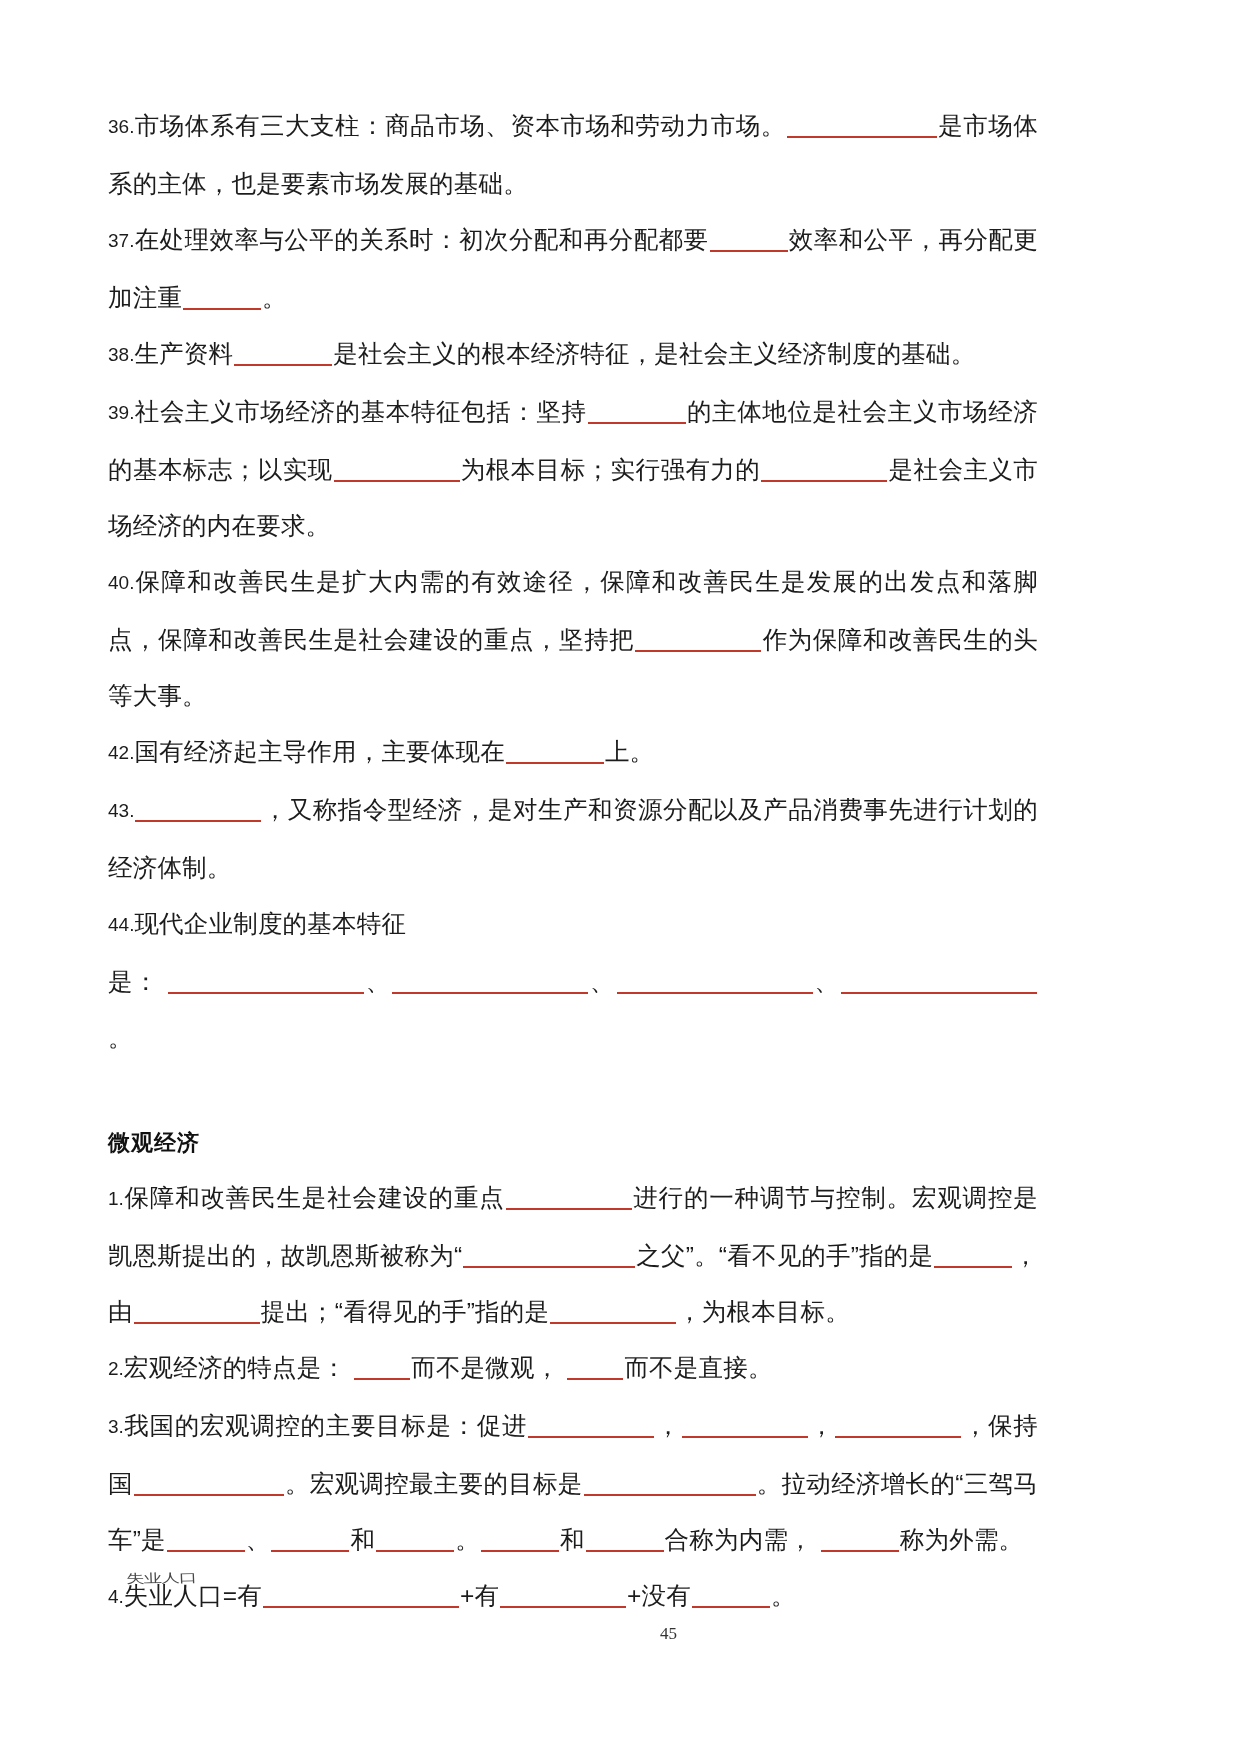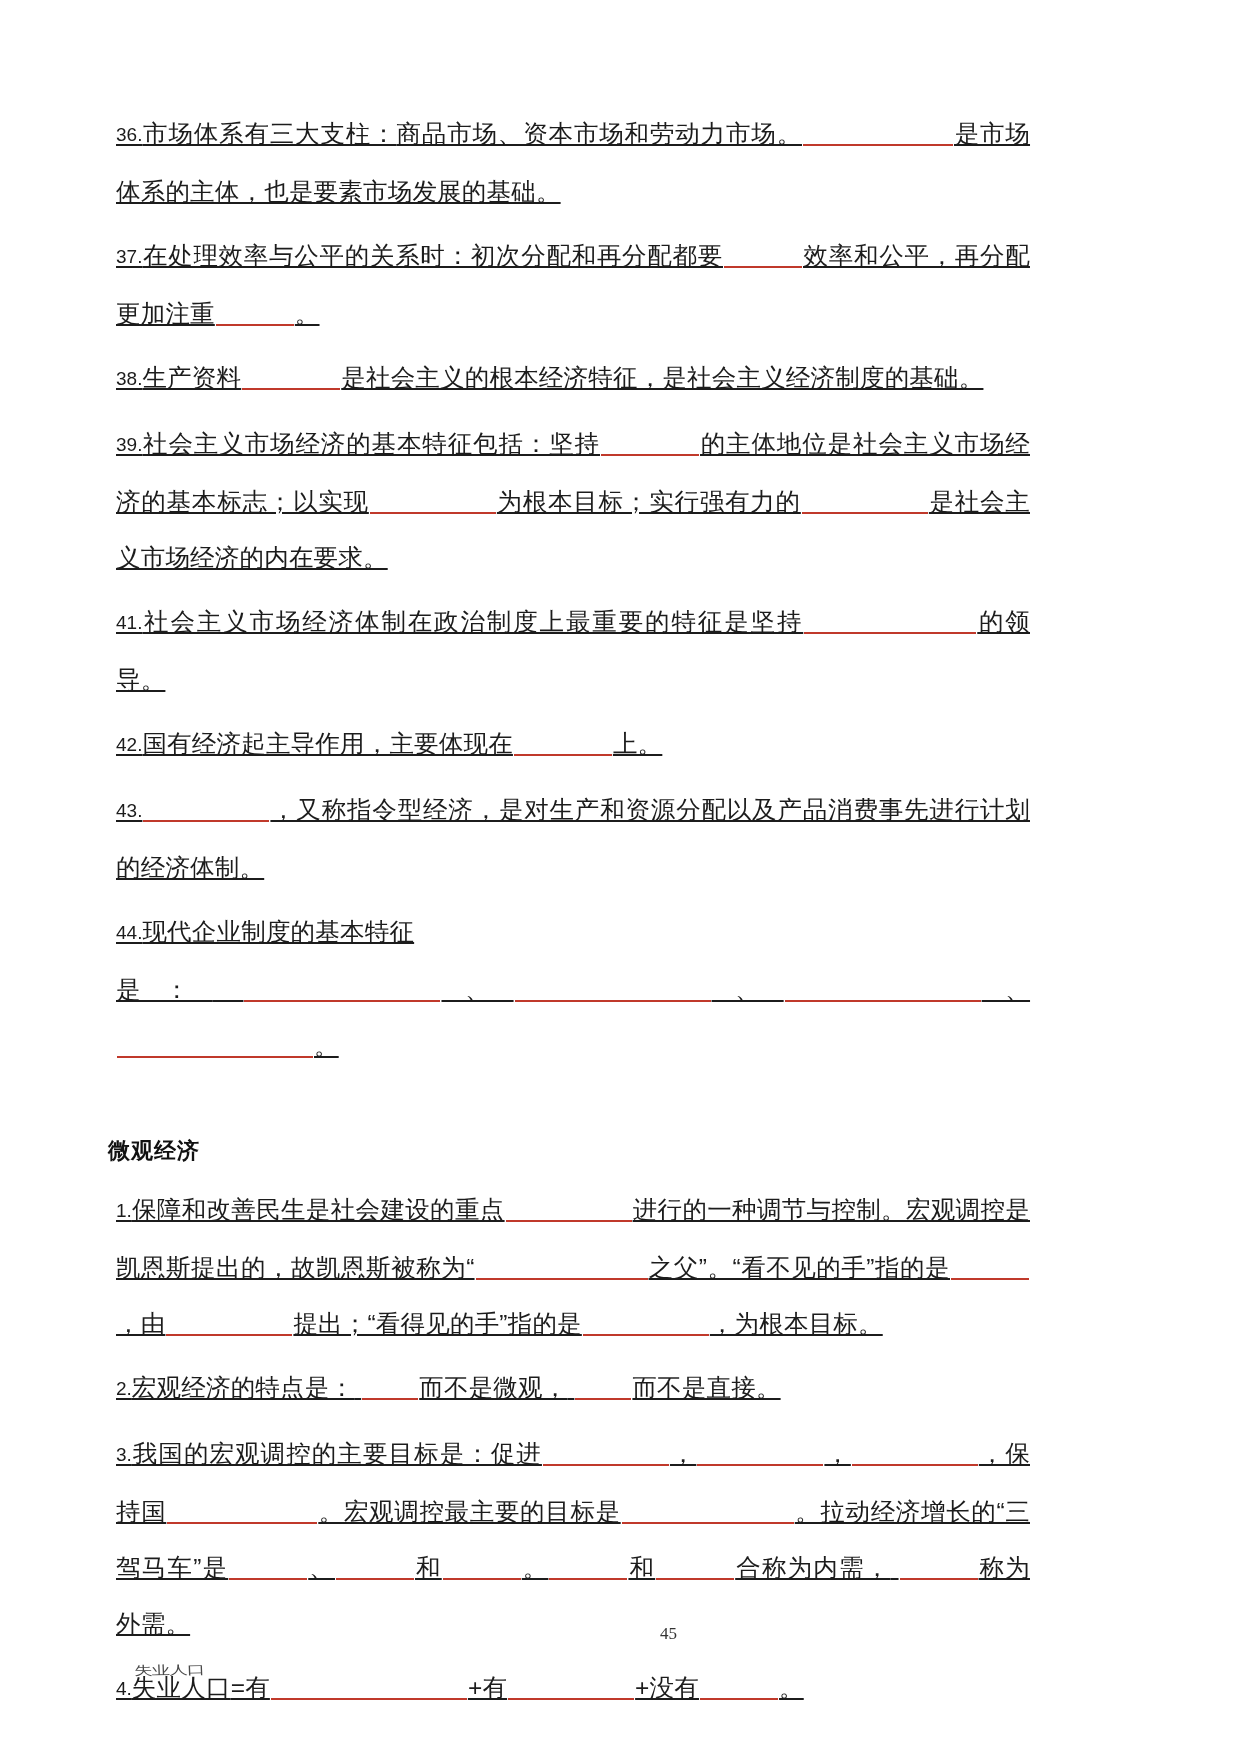--- a/index.html
+++ b/index.html
@@ -62,21 +62,21 @@
 
   .section-title {
     font-size: 22px;
     font-weight: bold;
     color: #111;
     margin: 54px 0 4px 0;
     line-height: 46px;
     letter-spacing: 1px;
   }
 
-  .q-line { margin: 8px; text-decoration: underline; }
+  .q-line { margin: 0; }
   .artifact-row {
     position: relative;
   }
   .ghost {
     position: absolute;
     left: 18px;
     top: -17px;
     font-size: 22px;
     transform: scale(0.84, 0.55) rotate(-1.5deg);
     transform-origin: left center;
@@ -112,24 +112,24 @@
     </p>
 
     <p class="para q-line">
       <span class="num">38.</span><span>生产资料</span><span class="blank b-m"></span><span>是社会主义的根本经济特征，是社会主义经济制度的基础。</span>
     </p>
 
     <p class="para q-line">
       <span class="num">39.</span><span>社会主义市场经济的基本特征包括：坚持</span><span class="blank b-m"></span><span>的主体地位是社会主义市场经济的基本标志；以实现</span><span class="blank b-l"></span><span>为根本目标；实行强有力的</span><span class="blank b-l"></span><span>是社会主义市场经济的内在要求。</span>
     </p>
 
+    <p class="para q-line">
+      <span class="num">40.</span><span>保障和改善民生是扩大内需的有效途径，保障和改善民生是发展的出发点和落脚点，保障和改善民生是社会建设的重点，坚持把</span><span class="blank b-l"></span><span>作为保障和改善民生的头等大事。</span>
+    </p>
 
-    <p class="para q-line">
-      <span class="num">41.</span><span>社会主义市场经济体制在政治制度上最重要的特征是坚持</span><span class="blank b-xxl"></span><span>的领导。</span>
-    </p>
 
     <p class="para q-line">
       <span class="num">42.</span><span>国有经济起主导作用，主要体现在</span><span class="blank b-m"></span><span>上。</span>
     </p>
 
     <p class="para q-line">
       <span class="num">43.</span><span class="blank b-l"></span><span>，又称指令型经济，是对生产和资源分配以及产品消费事先进行计划的经济体制。</span>
     </p>
 
     <p class="para q-line">

